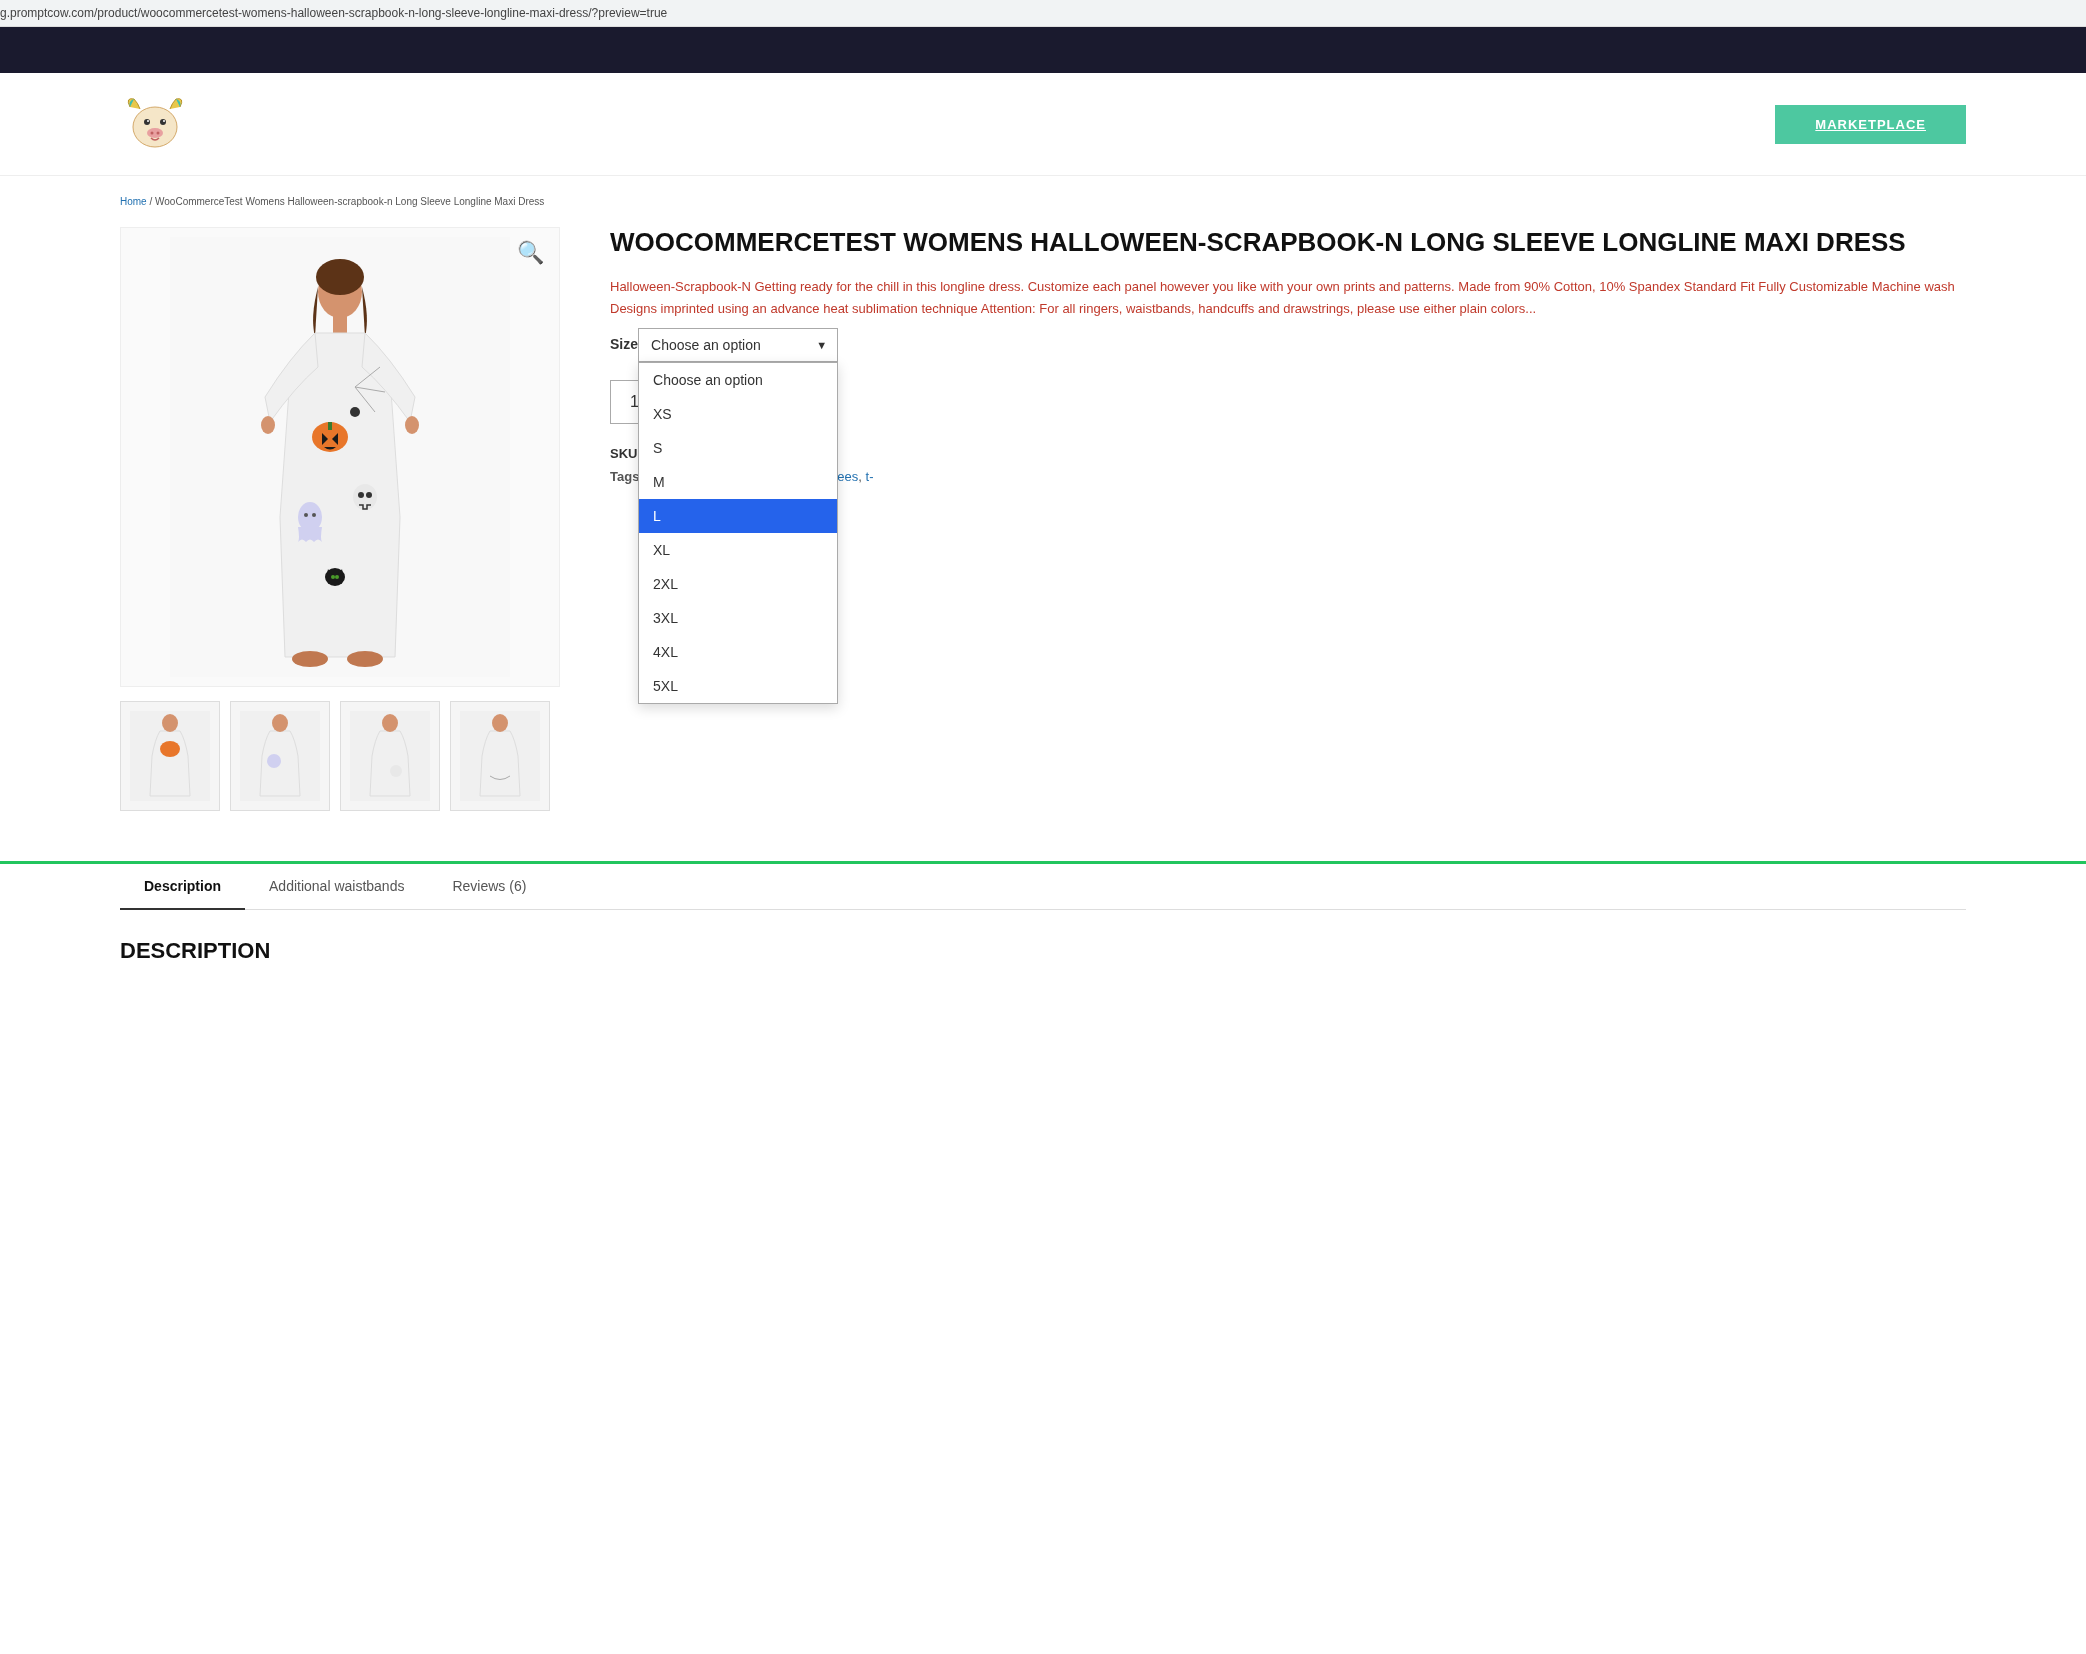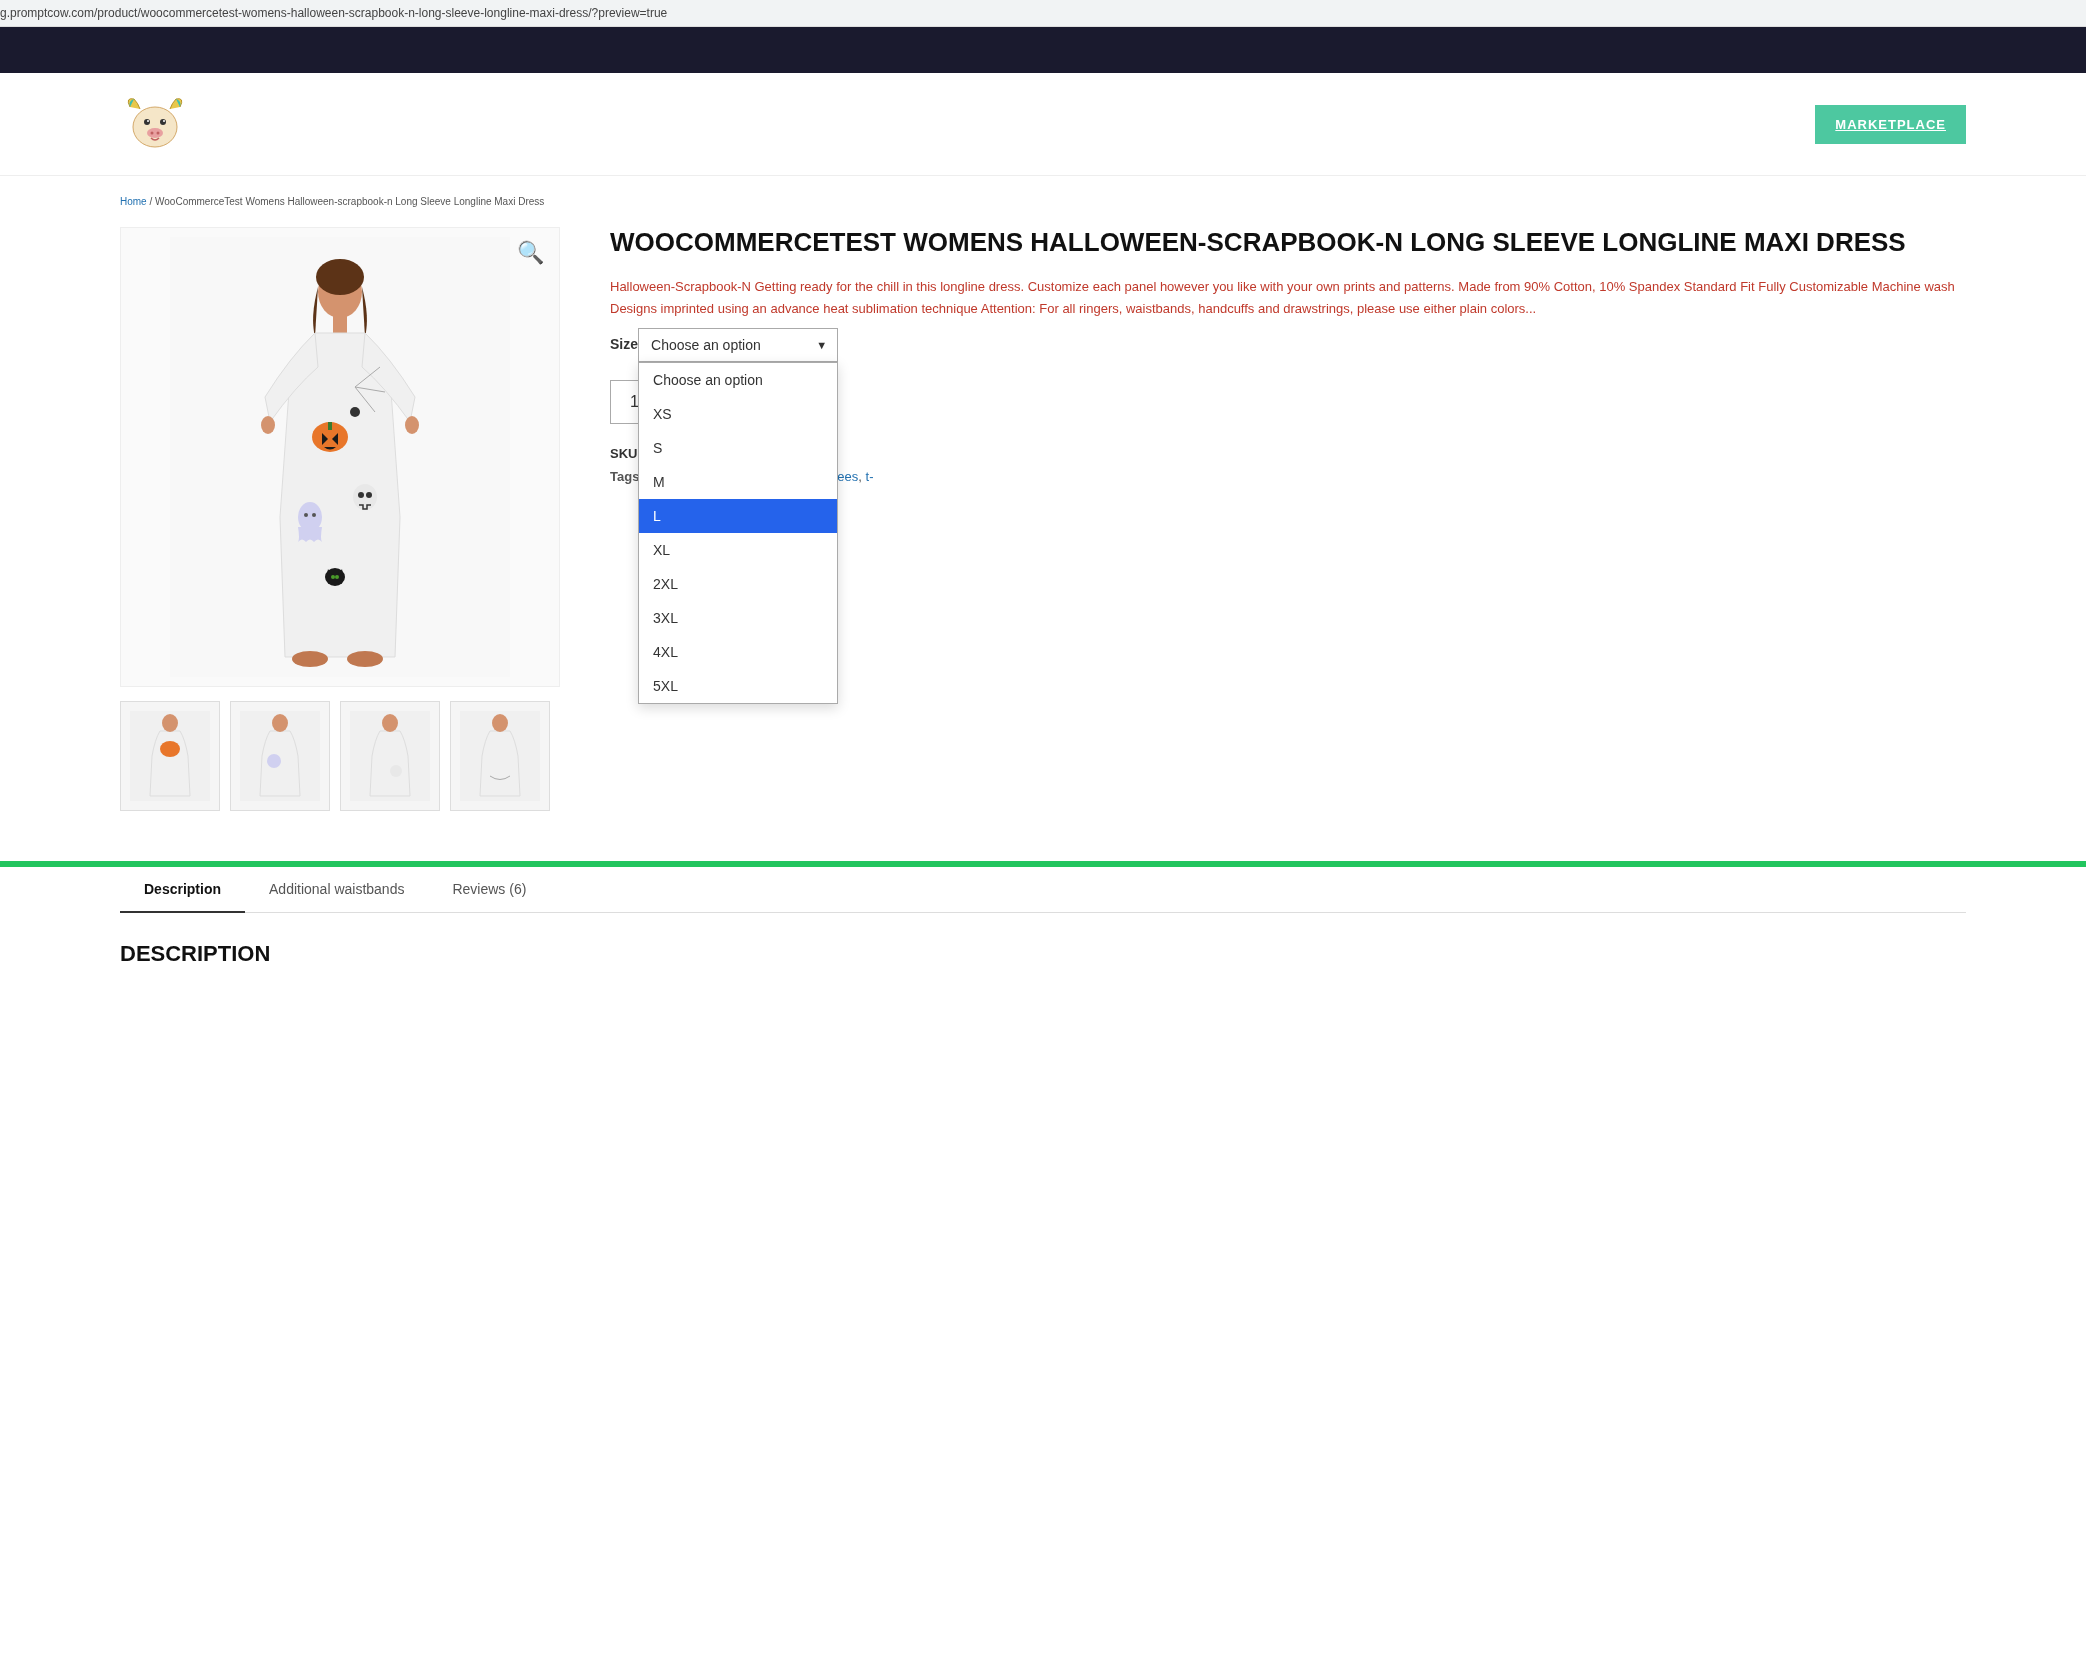--- a/index.html
+++ b/index.html
@@ -33,21 +33,21 @@
       align-items: center;
     }
     .logo-icon {
       width: 70px;
       height: 70px;
     }
     .marketplace-btn {
       background: #4dc8a0;
       color: #fff;
       border: none;
-      padding: 12px 20px;
+      padding: 12px 40px;
       font-size: 13px;
       font-weight: 700;
       letter-spacing: 1px;
       text-decoration: underline;
       cursor: pointer;
     }
 
     
     .breadcrumb {
       padding: 20px 120px 10px;
@@ -194,21 +194,21 @@
 
     .tags-row {
       font-size: 13px;
       color: #555;
     }
     .tags-row a { color: #2271b1; text-decoration: none; }
 
     
     .tabs-area {
       padding: 0 120px;
-      border-top: 6px solid #22c55e;
+      border-top: 3px solid #22c55e;
       margin-top: 20px;
     }
     .tabs-nav {
       display: flex;
       gap: 0;
       border-bottom: 1px solid #ddd;
     }
     .tab-item {
       padding: 14px 24px;
       font-size: 14px;

